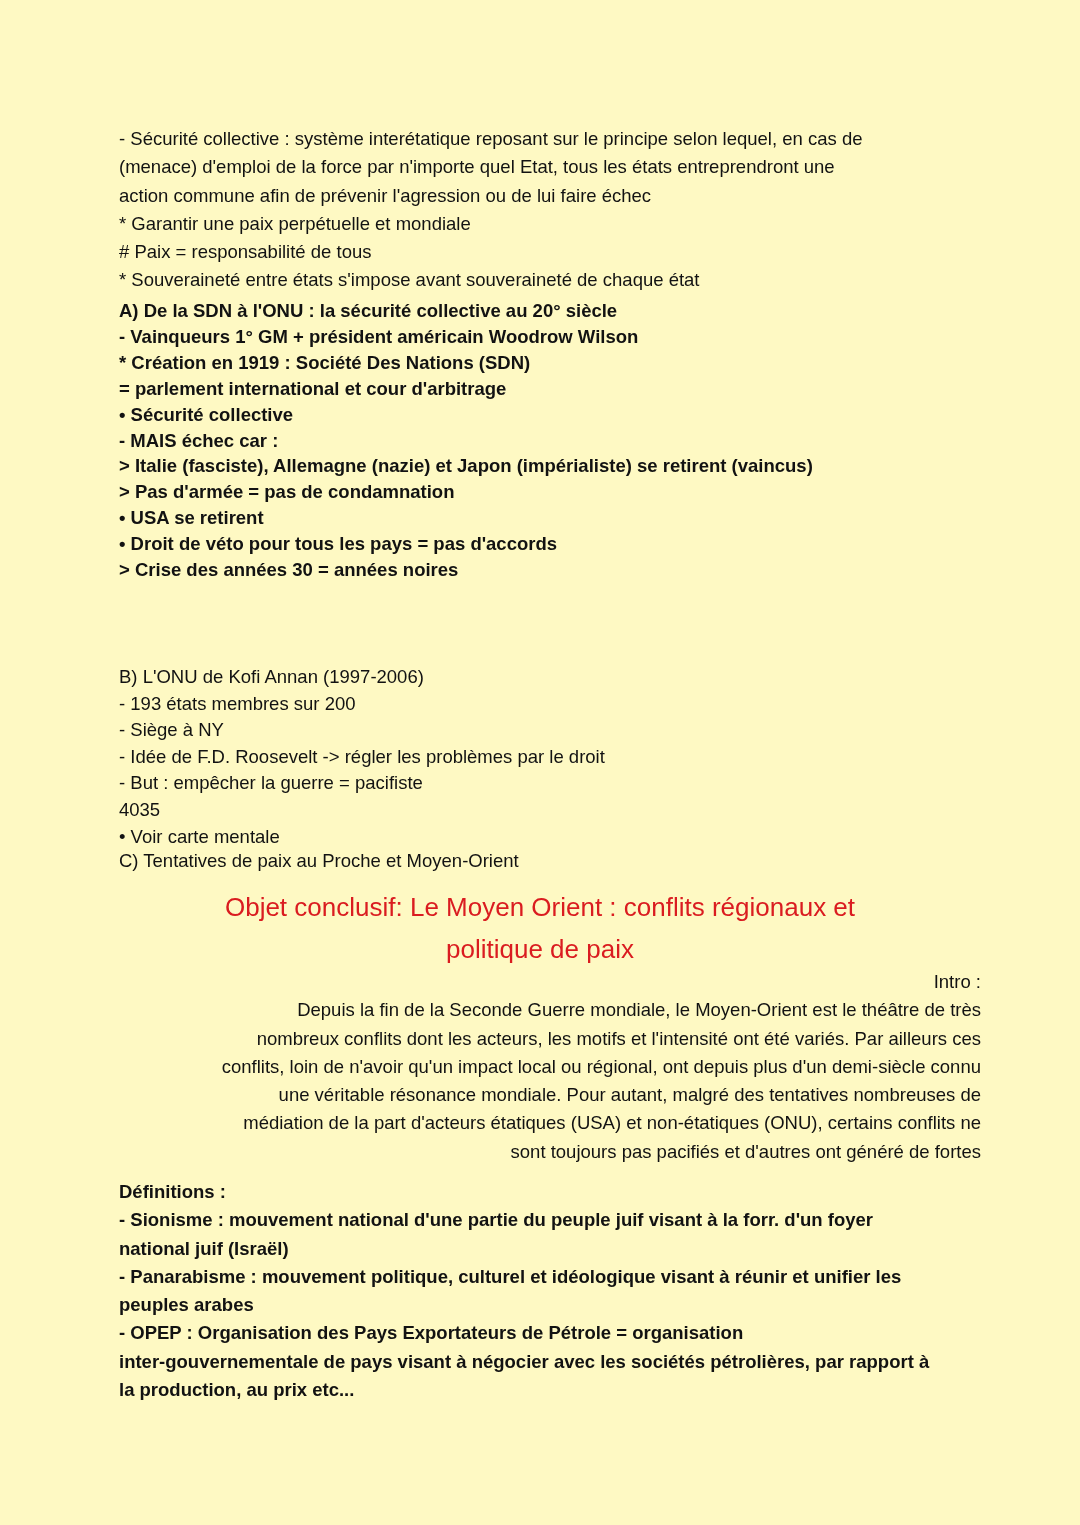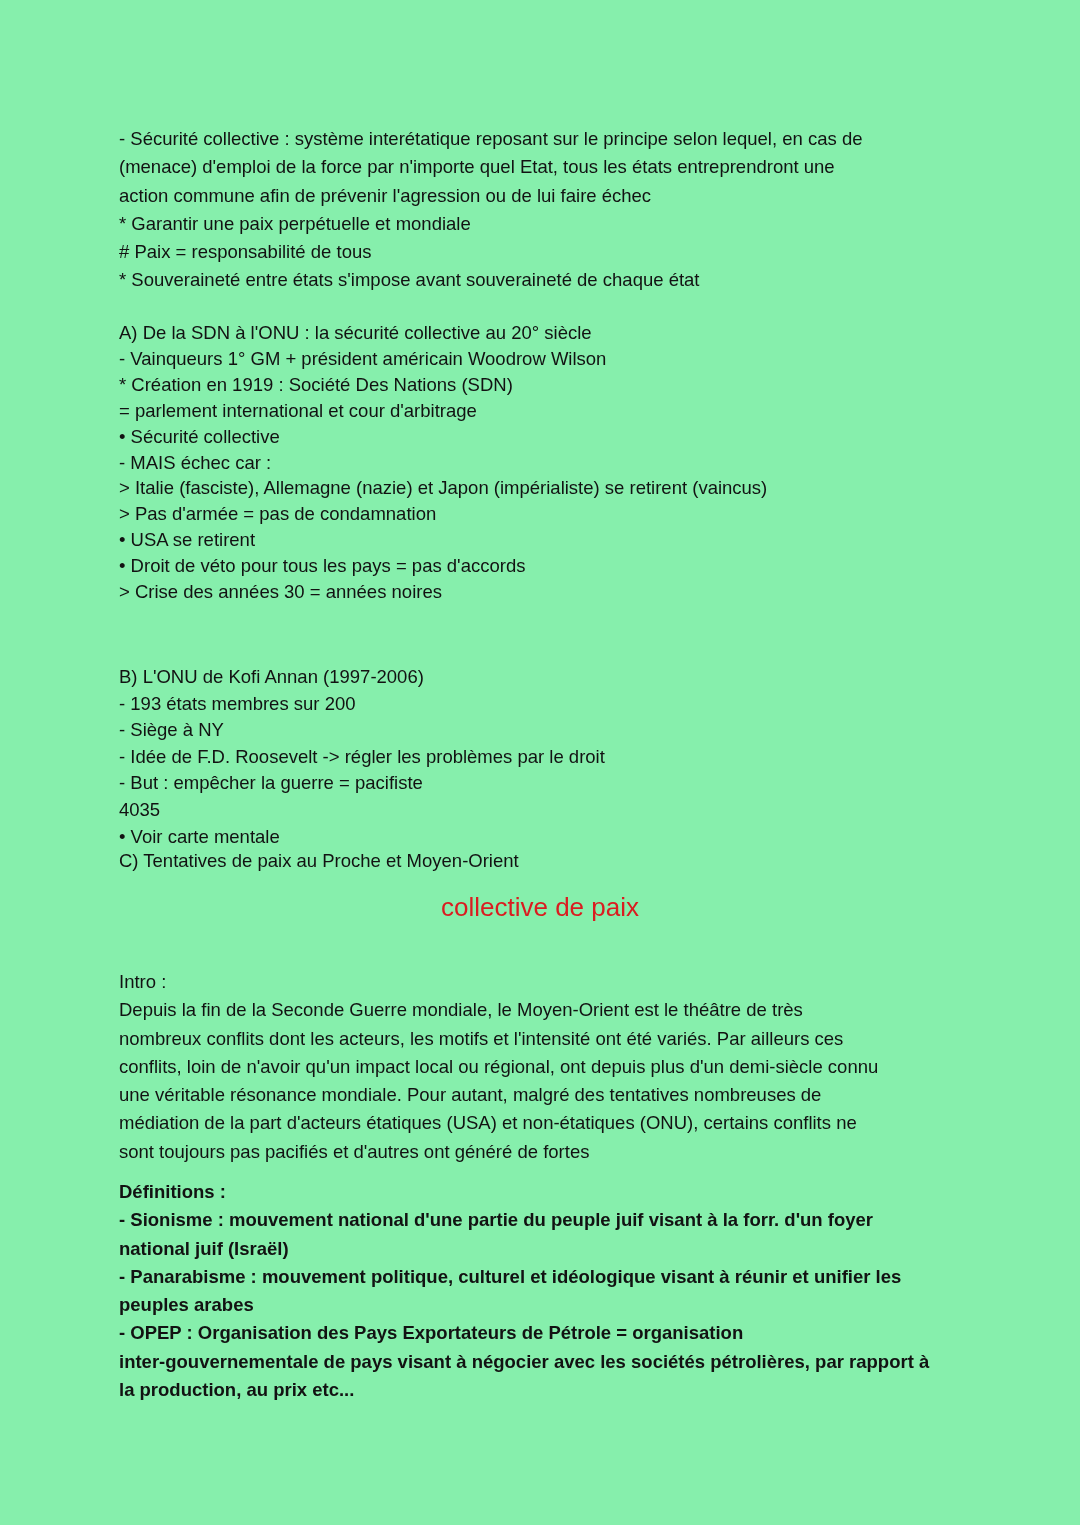--- a/index.html
+++ b/index.html
@@ -19,45 +19,45 @@
   .block {
     position: absolute;
     left: 119px;
     width: 862px;
     font-size: 18.5px;
     line-height: 28.3px;
     white-space: pre;
   }
   .block .line { white-space: pre; }
   .b-securite   { top: 125px; }
-  .b-section-a  { top: 320px; line-height: 25.9px; }
+  .b-section-a  { top: 298px; line-height: 25.9px; font-weight: bold; }
   .b-section-b  { top: 664px; line-height: 26.6px; }
   .b-section-c  { top: 835px; margin-top: 12px; }
   .b-title {
     top: 886px;
     left: 119px;
     width: 842px;
     text-align: center;
     font-size: 26px;
     line-height: 42px;
     white-space: pre;
   }
-  .b-intro { top: 968px; }
+  .b-intro { top: 968px; text-align: right; }
   .b-defs  { top: 1178px; font-weight: bold; }
 </style>
 </head>
 <body>
 
-<div class="page" style="background: #86efac; color: rgb(18, 18, 18);">
+<div class="page" style="background: #fef9c3; color: rgb(18, 18, 18);">
   <div class="block b-securite"><div class="line">- Sécurité collective : système interétatique reposant sur le principe selon lequel, en cas de</div><div class="line">(menace) d'emploi de la force par n'importe quel Etat, tous les états entreprendront une</div><div class="line">action commune afin de prévenir l'agression ou de lui faire échec</div><div class="line">* Garantir une paix perpétuelle et mondiale</div><div class="line"># Paix = responsabilité de tous</div><div class="line">* Souveraineté entre états s'impose avant souveraineté de chaque état</div></div>
 
   <div class="block b-section-a"><div class="line">A) De la SDN à l'ONU : la sécurité collective au 20° siècle</div><div class="line">- Vainqueurs 1° GM + président américain Woodrow Wilson</div><div class="line">* Création en 1919 : Société Des Nations (SDN)</div><div class="line">= parlement international et cour d'arbitrage</div><div class="line">• Sécurité collective</div><div class="line">- MAIS échec car :</div><div class="line">&gt; Italie (fasciste), Allemagne (nazie) et Japon (impérialiste) se retirent (vaincus)</div><div class="line">&gt; Pas d'armée = pas de condamnation</div><div class="line">• USA se retirent</div><div class="line">• Droit de véto pour tous les pays = pas d'accords</div><div class="line">&gt; Crise des années 30 = années noires</div></div>
 
   <div class="block b-section-b"><div class="line">B) L'ONU de Kofi Annan (1997-2006)</div><div class="line">- 193 états membres sur 200</div><div class="line">- Siège à NY</div><div class="line">- Idée de F.D. Roosevelt -&gt; régler les problèmes par le droit</div><div class="line">- But : empêcher la guerre = pacifiste</div><div class="line">4035</div><div class="line">• Voir carte mentale</div></div>
 
   <div class="block b-section-c"><div class="line">C) Tentatives de paix au Proche et Moyen-Orient</div></div>
 
-  <div class="block b-title" style="color: rgb(218, 28, 32);"><div class="line">collective de paix</div></div>
+  <div class="block b-title" style="color: rgb(218, 28, 32);"><div class="line">Objet conclusif: Le Moyen Orient : conflits régionaux et</div><div class="line">politique de paix</div></div>
 
   <div class="block b-intro"><div class="line">Intro :</div><div class="line">Depuis la fin de la Seconde Guerre mondiale, le Moyen-Orient est le théâtre de très</div><div class="line">nombreux conflits dont les acteurs, les motifs et l'intensité ont été variés. Par ailleurs ces</div><div class="line">conflits, loin de n'avoir qu'un impact local ou régional, ont depuis plus d'un demi-siècle connu</div><div class="line">une véritable résonance mondiale. Pour autant, malgré des tentatives nombreuses de</div><div class="line">médiation de la part d'acteurs étatiques (USA) et non-étatiques (ONU), certains conflits ne</div><div class="line">sont toujours pas pacifiés et d'autres ont généré de fortes</div></div>
 
   <div class="block b-defs"><div class="line">Définitions :</div><div class="line">- Sionisme : mouvement national d'une partie du peuple juif visant à la forr. d'un foyer</div><div class="line">national juif (Israël)</div><div class="line">- Panarabisme : mouvement politique, culturel et idéologique visant à réunir et unifier les</div><div class="line">peuples arabes</div><div class="line">- OPEP : Organisation des Pays Exportateurs de Pétrole = organisation</div><div class="line">inter-gouvernementale de pays visant à négocier avec les sociétés pétrolières, par rapport à</div><div class="line">la production, au prix etc...</div></div>
 </div>
 
 </body></html>

